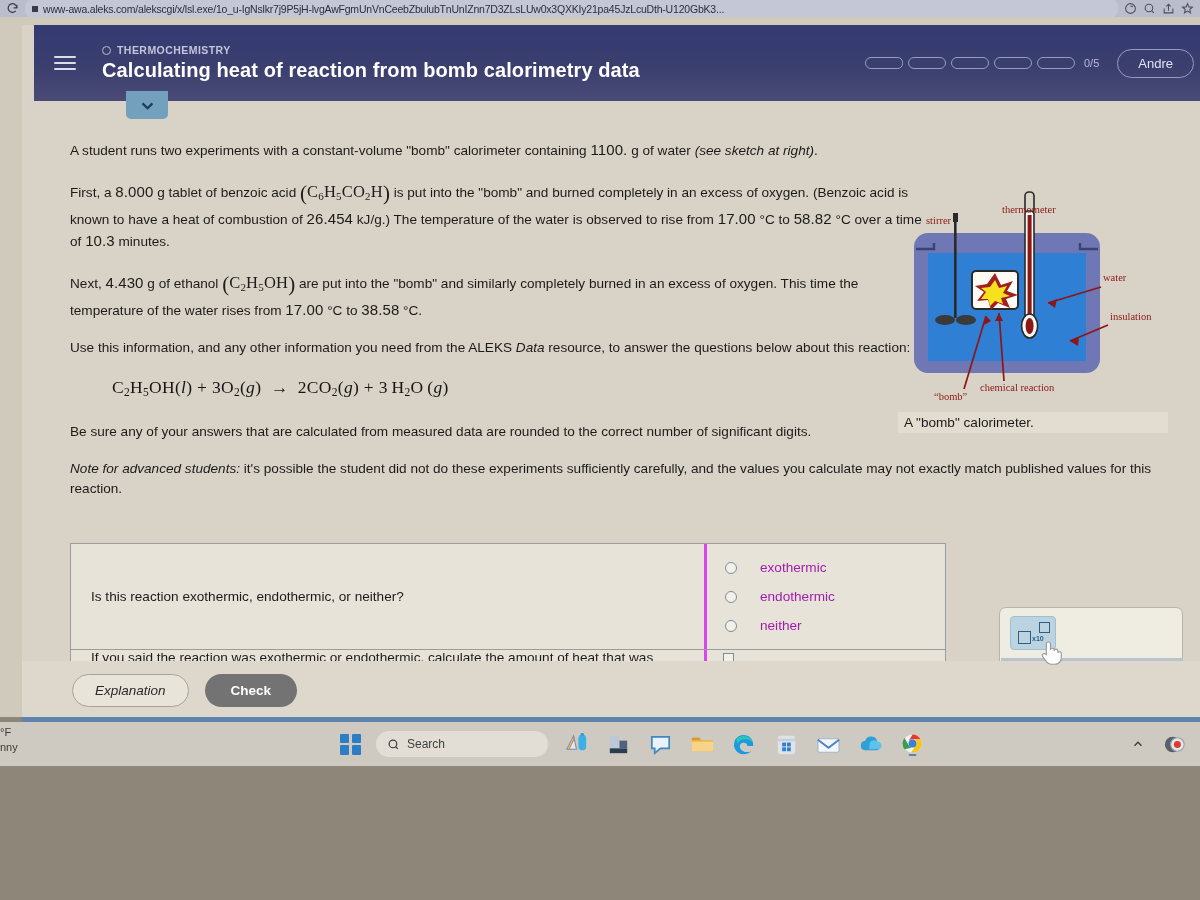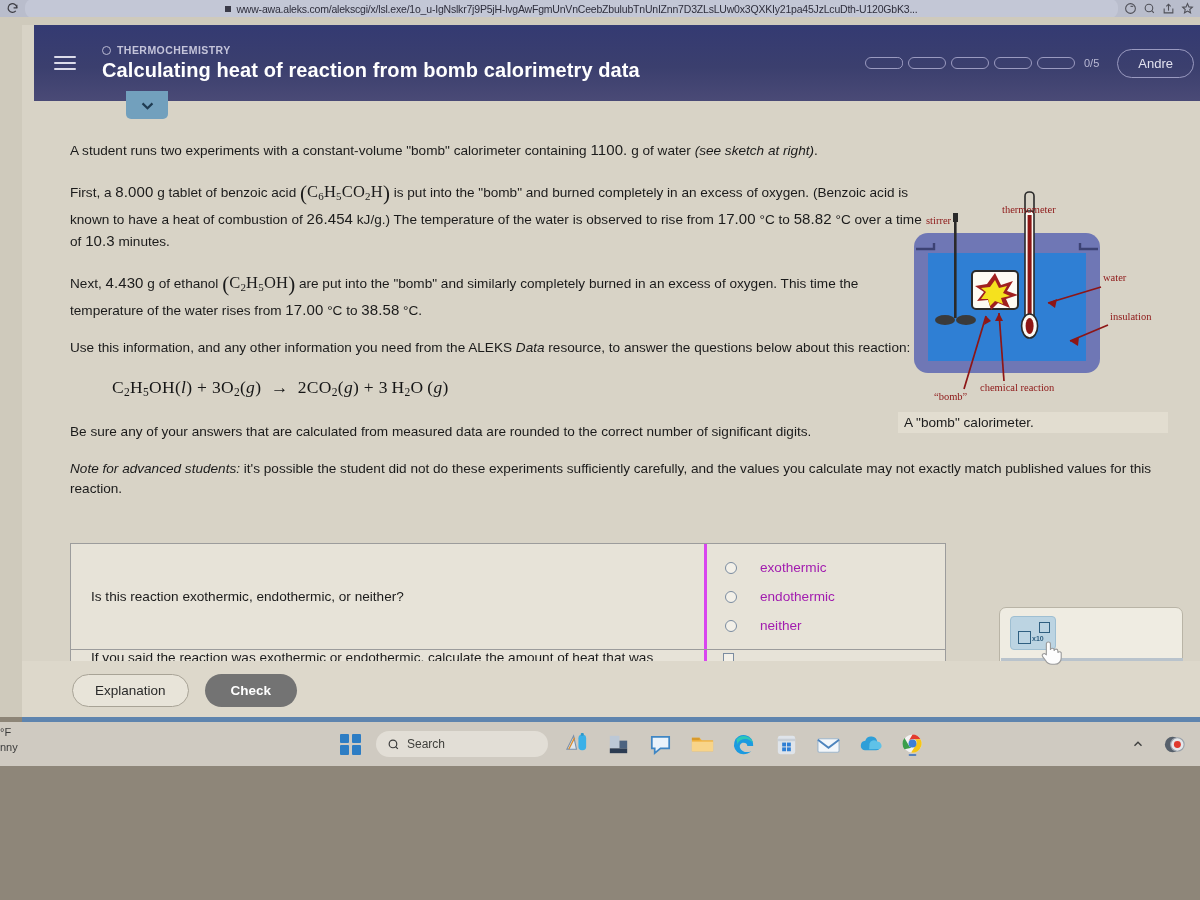--- a/index.html
+++ b/index.html
@@ -14,21 +14,21 @@
   
   .browser-bar {
     position: absolute; top: 0; left: 0; width: 1200px; height: 17px;
     background: #b9bdcc;
     display: flex; align-items: center; gap: 6px; padding: 0 6px;
     overflow: hidden;
   }
   .reload-ic { width: 13px; height: 13px; color: #3d3d44; flex: none; }
   .urlpill {
     flex: 1; height: 19px; background: #c3c7d6; border-radius: 8px;
-    display: flex; align-items: center; gap: 5px; padding: 0 7px; overflow: hidden; justify-content: center;
+    display: flex; align-items: center; gap: 5px; padding: 0 7px; overflow: hidden;
   }
   .lock-sq { width: 6px; height: 6px; background: #3a3a48; flex: none; }
   .urltext {
     font-size: 10.5px; color: #2e2e3c; white-space: nowrap; overflow: hidden;
     letter-spacing: -.2px; font-family: "Liberation Sans", sans-serif;
   }
   .bic { width: 13px; height: 13px; color: #3d3d44; flex: none; opacity: .85; }
 
   
   .page {
@@ -162,21 +162,21 @@
     transform: rotate(45deg);
   }
 
   
   .actionbar {
     position: absolute; left: 0; top: 636px; width: 1178px; height: 58px;
     background: #ddd8cb; display: flex; align-items: center; padding-left: 50px; gap: 16px;
   }
   .btn-expl {
     border: 1px solid #a8a396; border-radius: 17px; background: #e8e4d9;
-    padding: 8px 22px; font-size: 13.5px; color: #2a2a2a; cursor: pointer;
+    padding: 8px 22px; font-size: 13.5px; color: #2a2a2a; cursor: pointer; font-style: italic;
   }
   .btn-check {
     border: none; border-radius: 17px; background: #737373;
     padding: 9px 26px; font-size: 13.5px; color: #fff; font-weight: bold; cursor: pointer;
   }
 
   
   .footer {
     position: absolute; left: 22px; top: 700px; width: 1178px; height: 22px;
     background: #5e84ae; display: flex; align-items: center; justify-content: flex-end;

